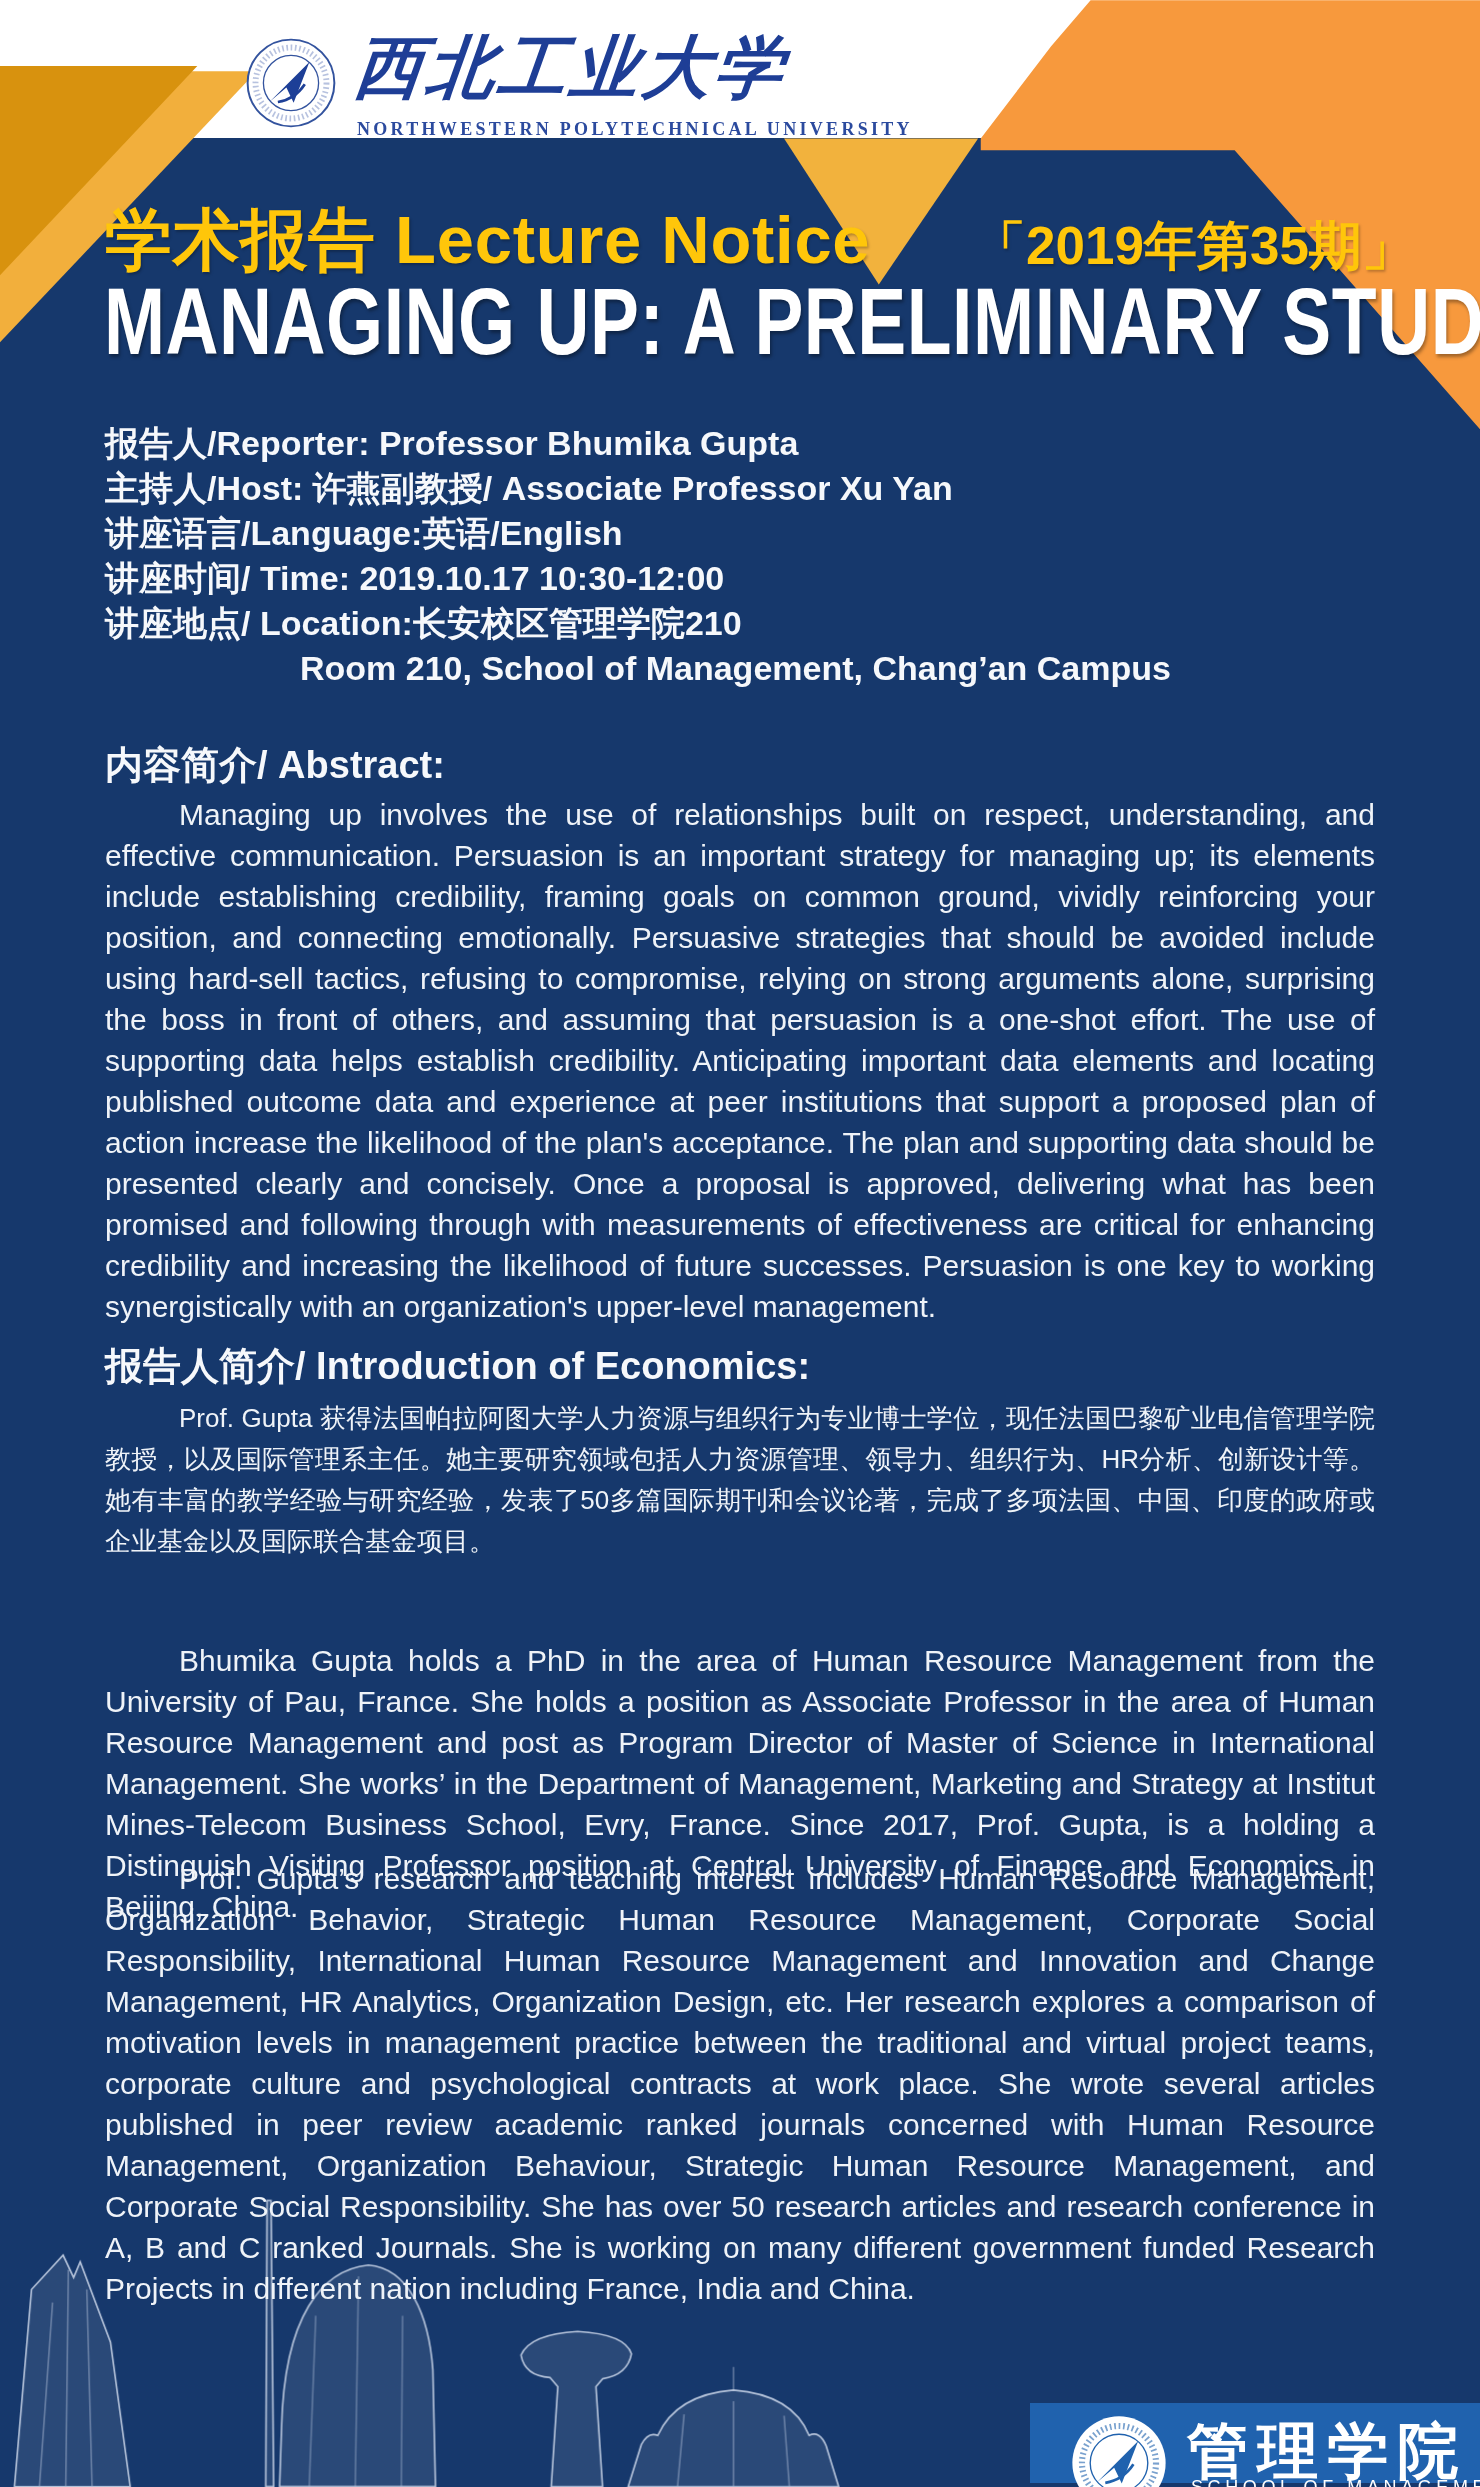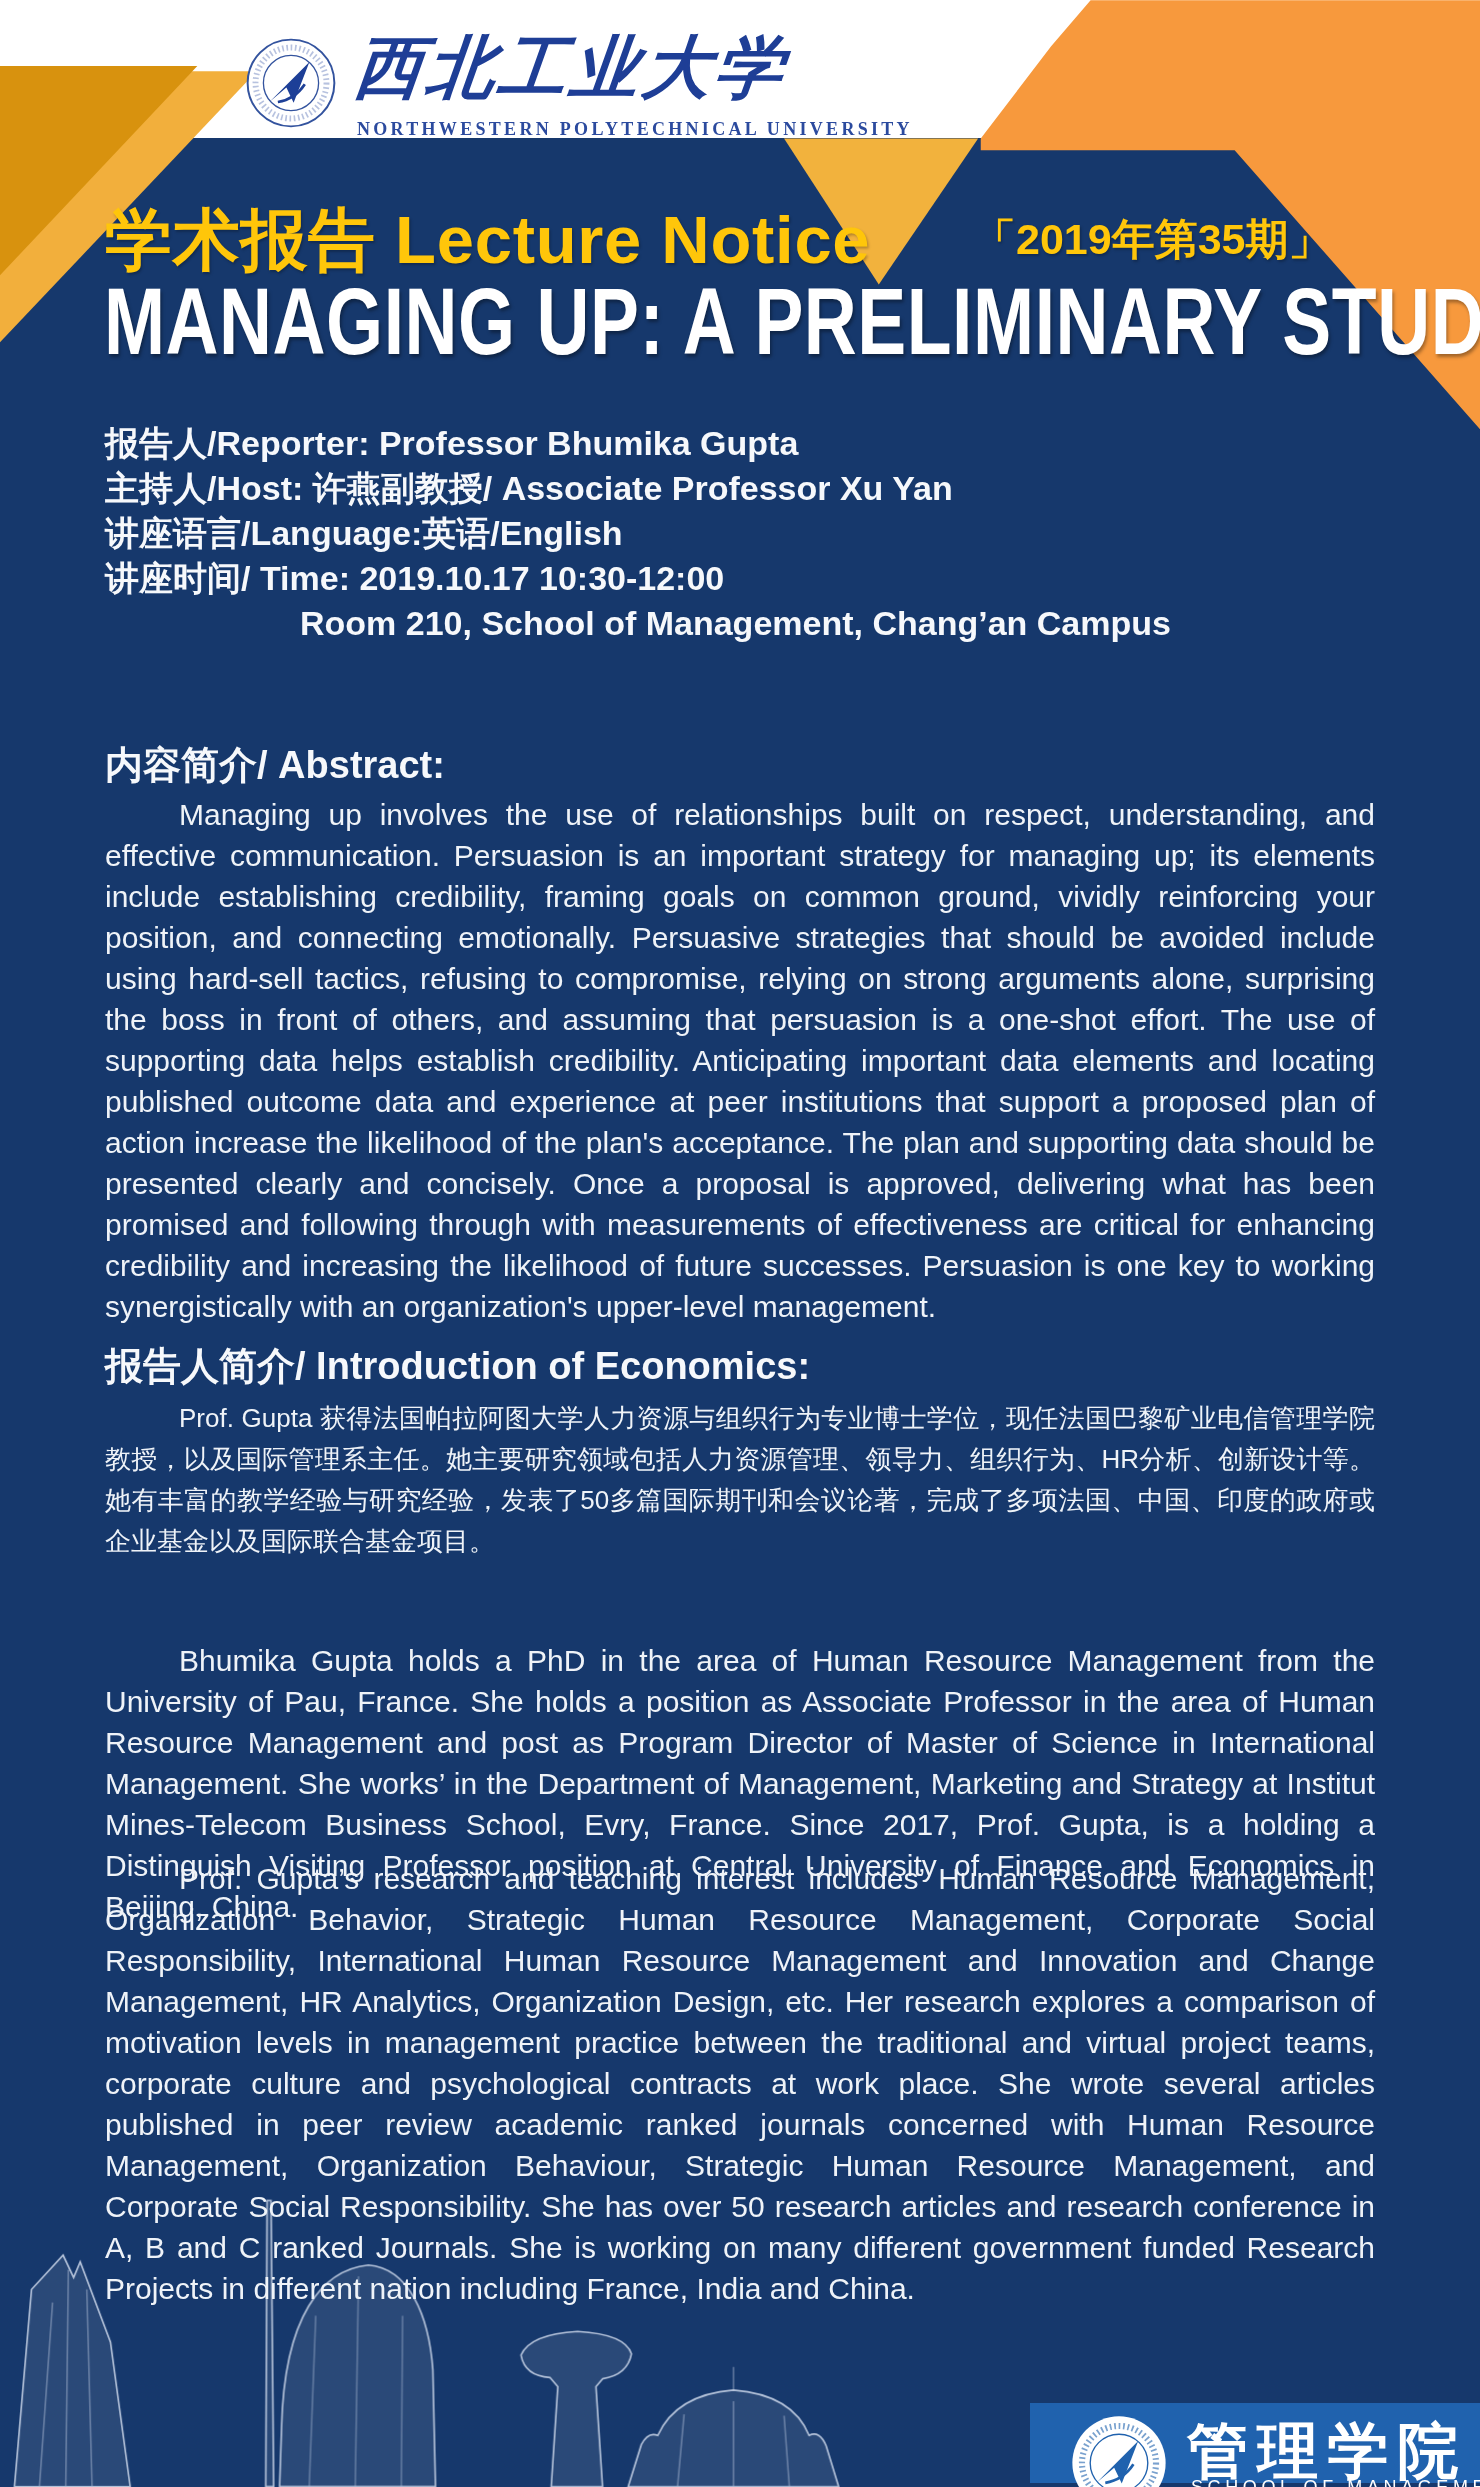--- a/index.html
+++ b/index.html
@@ -27,21 +27,21 @@
   }
 
   
   .lecture-title{
     position:absolute;left:105px;top:195px;
     font-size:67px;font-weight:bold;color:#FFC60A;white-space:nowrap;letter-spacing:0.7px;
     text-shadow:1.3px 2px 2.6px rgba(0,0,0,.25);
   }
   .issue-tag{
     position:absolute;left:973px;top:211px;
-    font-size:43px;font-weight:bold;color:#FFC60A;white-space:nowrap;
+    font-size:53px;font-weight:bold;color:#FFC60A;white-space:nowrap;
     text-shadow:1.3px 2px 2.6px rgba(0,0,0,.25);
   }
   .main-title{
     position:absolute;left:104px;top:268px;
     font-size:94px;font-weight:800;color:#ffffff;white-space:nowrap;
     transform:scaleX(.78);transform-origin:left top;letter-spacing:0.7px;
     text-shadow:2px 2.6px 4px rgba(0,0,0,.35);
   }
 
   
@@ -126,20 +126,21 @@
     <div class="lecture-title">学术报告 Lecture Notice</div>
     <div class="issue-tag">「2019年第35期」</div>
 
     <div class="main-title">MANAGING UP: A PRELIMINARY STUDY</div>
 
     <div class="details">
       <div class="detail-line">报告人/Reporter: Professor Bhumika Gupta</div>
       <div class="detail-line">主持人/Host: 许燕副教授/ Associate Professor Xu Yan</div>
       <div class="detail-line">讲座语言/Language:英语/English</div>
       <div class="detail-line">讲座时间/ Time: 2019.10.17  10:30-12:00</div>
+      <div class="detail-line">讲座地点/ Location:长安校区管理学院210</div>
       <div class="detail-line indent">Room 210, School of Management, Chang’an Campus</div>
     </div>
 
     <div class="sec-heading h-abstract">内容简介/ Abstract:</div>
     <div class="para p-abstract">Managing up involves the use of relationships built on respect, understanding, and effective communication. Persuasion is an important strategy for managing up; its elements include establishing credibility, framing goals on common ground, vividly reinforcing your position, and connecting emotionally. Persuasive strategies that should be avoided include using hard-sell tactics, refusing to compromise, relying on strong arguments alone, surprising the boss in front of others, and assuming that persuasion is a one-shot effort. The use of supporting data helps establish credibility. Anticipating important data elements and locating published outcome data and experience at peer institutions that support a proposed plan of action increase the likelihood of the plan's acceptance. The plan and supporting data should be presented clearly and concisely. Once a proposal is approved, delivering what has been promised and following through with measurements of effectiveness are critical for enhancing credibility and increasing the likelihood of future successes. Persuasion is one key to working synergistically with an organization's upper-level management.</div>
 
     <div class="sec-heading h-intro">报告人简介/ Introduction of Economics:</div>
     <div class="para p-zh">Prof. Gupta 获得法国帕拉阿图大学人力资源与组织行为专业博士学位，现任法国巴黎矿业电信管理学院教授，以及国际管理系主任。她主要研究领域包括人力资源管理、领导力、组织行为、HR分析、创新设计等。她有丰富的教学经验与研究经验，发表了50多篇国际期刊和会议论著，完成了多项法国、中国、印度的政府或企业基金以及国际联合基金项目。</div>
     <div class="para p-en1">Bhumika Gupta holds a PhD in the area of Human Resource Management from the University of Pau, France. She holds a position as Associate Professor in the area of Human Resource Management and post as Program Director of Master of Science in International Management. She works’ in the Department of Management, Marketing and Strategy at Institut Mines-Telecom Business School, Evry, France. Since 2017, Prof. Gupta, is a holding a Distinguish Visiting Professor position at Central University of Finance and Economics in Beijing, China.</div>
     <div class="para p-en2">Prof. Gupta’s research and teaching interest includes’ Human Resource Management, Organization Behavior, Strategic Human Resource Management, Corporate Social Responsibility, International Human Resource Management and Innovation and Change Management, HR Analytics, Organization Design, etc. Her research explores a comparison of motivation levels in management practice between the traditional and virtual project teams, corporate culture and psychological contracts at work place. She wrote several articles published in peer review academic ranked journals concerned with Human Resource Management, Organization Behaviour, Strategic Human Resource Management, and Corporate Social Responsibility. She has over 50 research articles and research conference in A, B and C ranked Journals. She is working on many different government funded Research Projects in different nation including France, India and China.</div>

